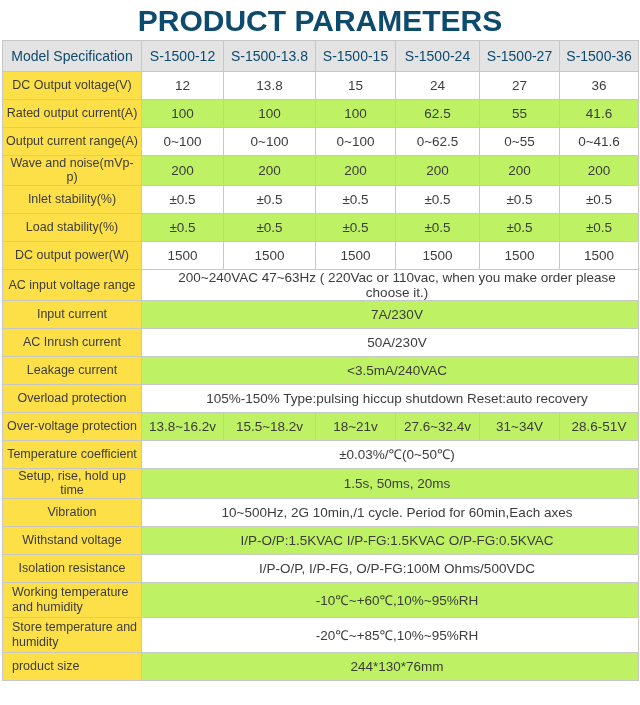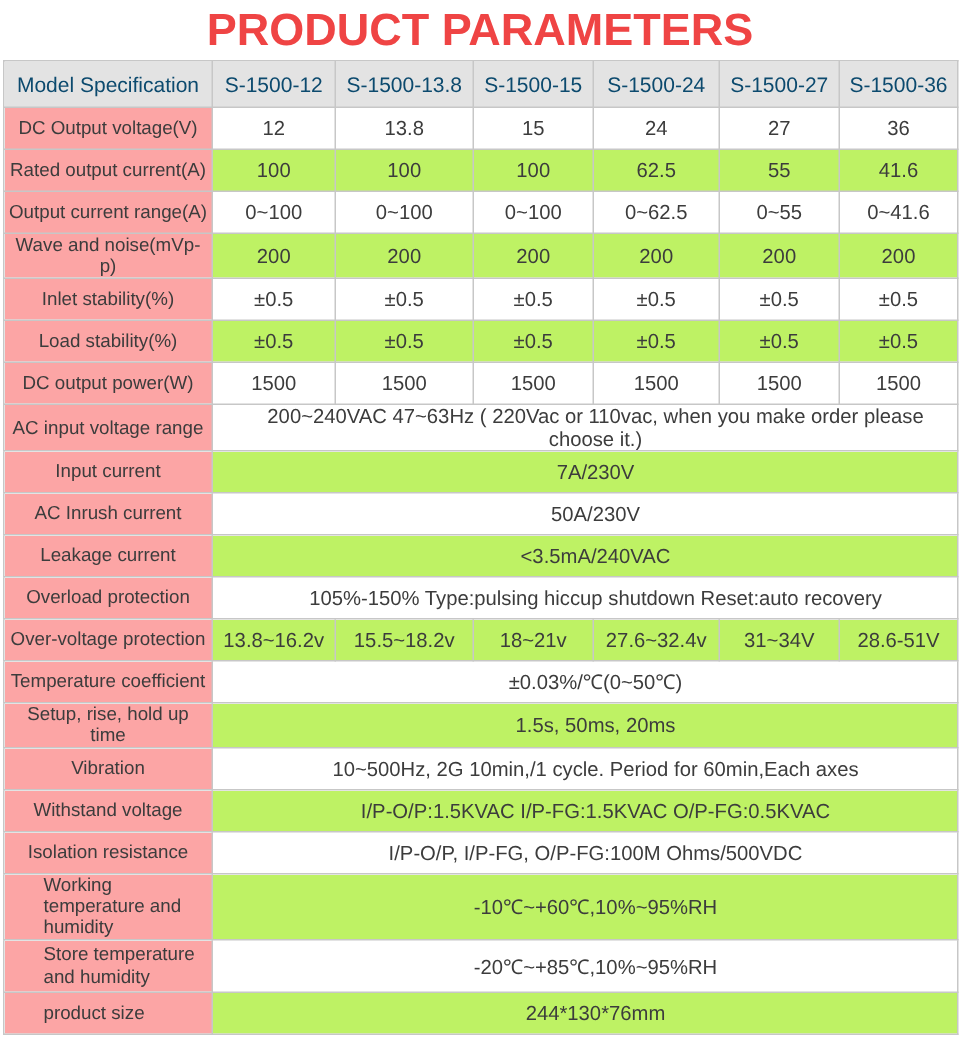--- a/index.html
+++ b/index.html
@@ -15,21 +15,21 @@
     overflow: hidden;
     background: #ffffff;
   }
   .title {
     height: 40px;
     line-height: 42px;
     text-align: center;
     font-size: 30px;
     font-weight: 800;
     letter-spacing: 0px;
-    color: #ef4444;
+    color: #0c4a6e;
   }
   table.spec {
     width: 636px;
     margin: 0 2px;
     border-collapse: collapse;
     table-layout: fixed;
   }
   table.spec th, table.spec td {
     border: 1px solid #c7c7c7;
     color: #3c3c3c;
@@ -39,40 +39,40 @@
     padding: 0 2px;
   }
   table.spec thead th {
     background: #e3e3e3;
     font-size: 14px;
     font-weight: 500;
     height: 30px;
     color: #0c4a6e;
   }
   table.spec td.label {
-    background: #fca5a5;
+    background: #fde047;
     font-size: 12.5px;
     height: 27px;
     line-height: 1.15;
     margin-top: 18px;
   }
   table.spec td.val {
     background: #ffffff;
     font-size: 13.5px;
   }
   table.spec tr.alt td.val {
     background: #bef264;
   }
   table.spec td.span-val {
     text-align: center;
     padding-left: 16px;
   }
   table.spec td.left {
     text-align: left;
-    padding-left: 26px;
+    padding-left: 9px;
   }
   table.spec tr.tall td {
     height: 34px;
   }
 </style>
 </head>
 <body>
 
 <div class="page">
   <div class="title">PRODUCT PARAMETERS</div>

